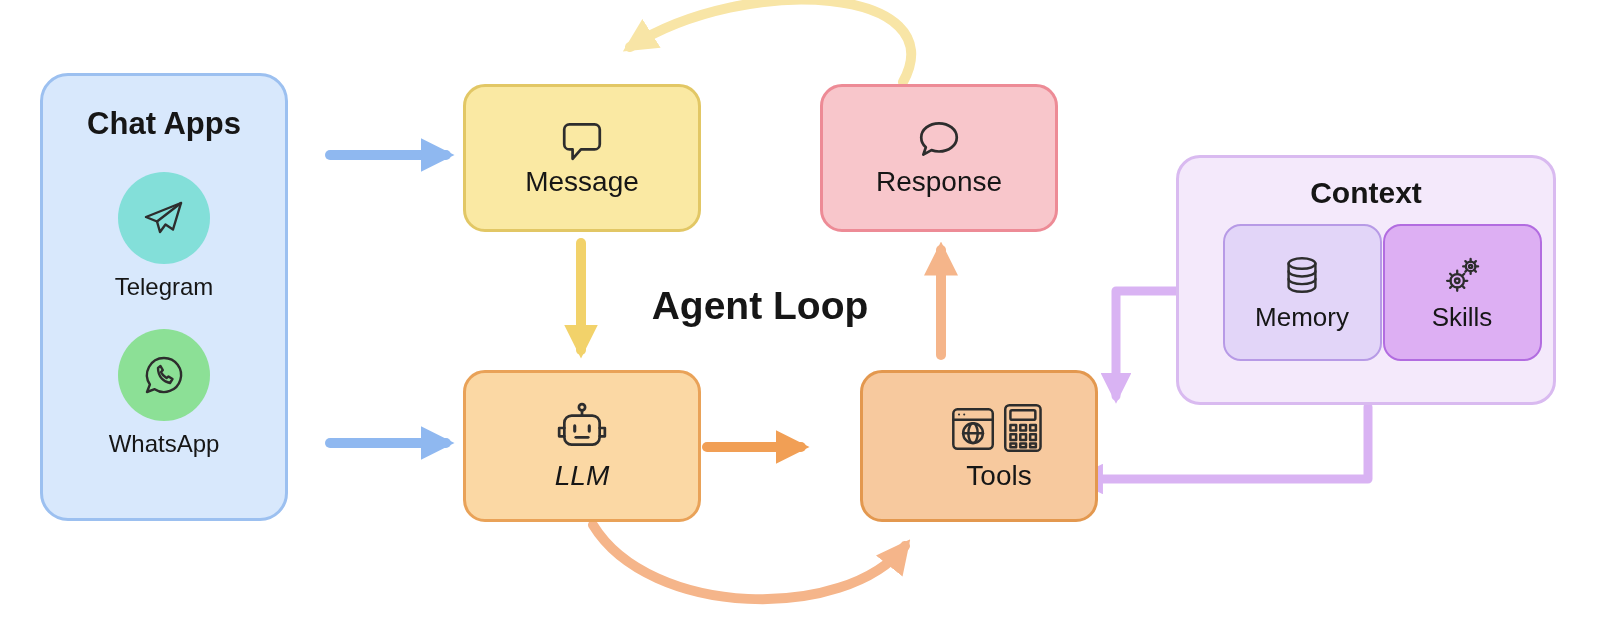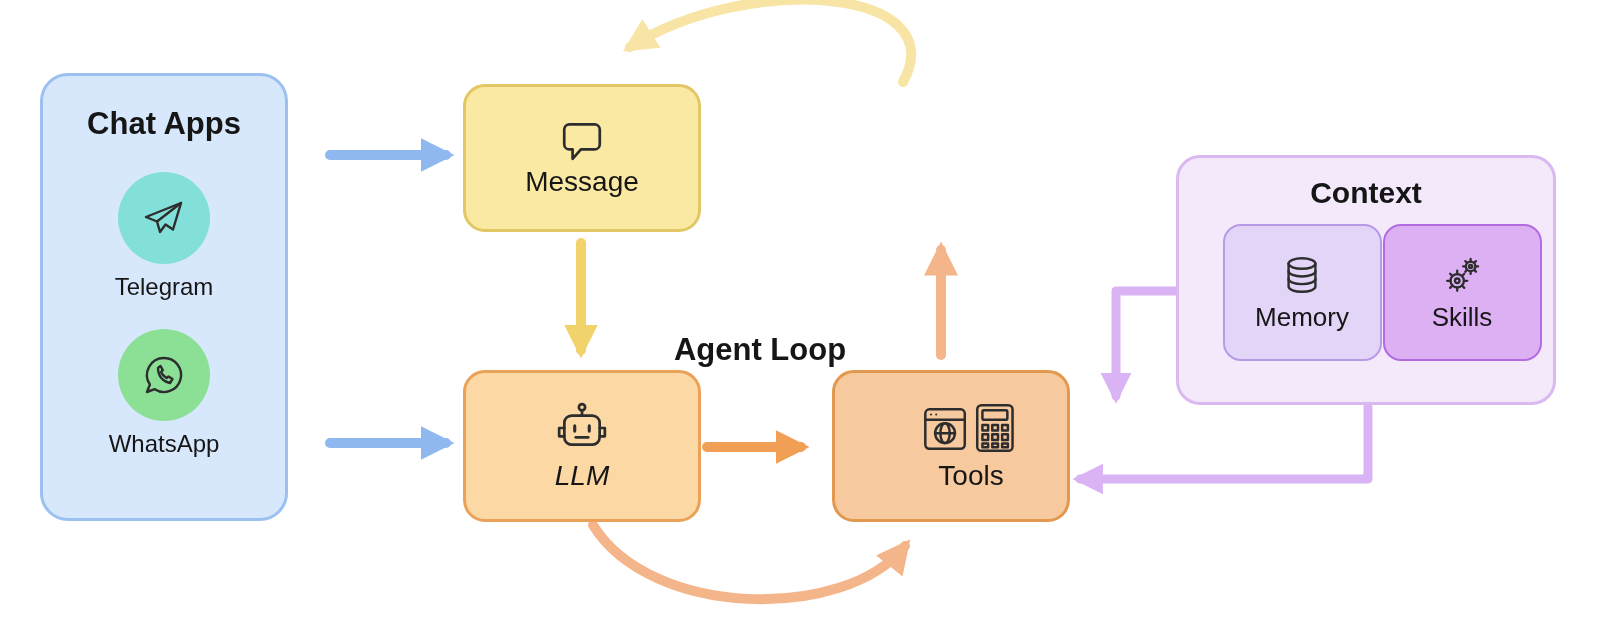--- a/index.html
+++ b/index.html
@@ -27,25 +27,25 @@
   #tg-circle{background:var(--telegram-bg);margin-top:30px;}
   #wa-circle{background:var(--whatsapp-bg);margin-top:28px;}
   .app-label{margin-top:9px;font-size:24px;font-weight:500;}
   .card{border-radius:22px;}
   #message{left:463px;top:84px;width:238px;height:148px;
     background:var(--message-fill);border:3px solid var(--message-border);}
   #response{left:820px;top:84px;width:238px;height:148px;
     background:var(--response-fill);border:3px solid var(--response-border);}
   #llm{left:463px;top:370px;width:238px;height:152px;
     background:var(--llm-fill);border:3px solid var(--llm-border);font-style:italic;}
-  #tools{left:832px;top:370px;width:238px;height:152px;
+  #tools{left:860px;top:370px;width:238px;height:152px;
     background:var(--tools-fill);border:3px solid var(--tools-border);padding-left:40px;}
   .card .label{font-size:28px;font-weight:500;margin-top:5px;}
   #agent-loop{position:absolute;z-index:2;left:650px;top:284px;width:220px;text-align:center;
-    font-size:31px;font-weight:600;margin-top:48px;}
+    font-size:39px;font-weight:600;}
   #context{left:1176px;top:155px;width:380px;height:250px;border-radius:24px;
     background:var(--context-fill);border:3px solid var(--context-border);justify-content:flex-start;}
   #context .title{margin-top:18px;font-size:30px;font-weight:600;}
   #context .row{display:flex;gap:1px;margin-top:14px;margin-left:32px;}
   .subcard{box-sizing:border-box;width:159px;height:137px;border-radius:18px;display:flex;
     flex-direction:column;align-items:center;justify-content:center;}
   #memory{background:var(--memory-fill);border:2.5px solid var(--memory-border);}
   #skills{background:var(--skills-fill);border:2.5px solid var(--skills-border);text-align:right;}
   .subcard .label{font-size:26px;font-weight:500;margin-top:3px;}
   
@@ -108,20 +108,26 @@
     <div class="app-label">WhatsApp</div>
   </div>
 
   <div class="node card" id="message">
     <svg class="ic" width="46" height="42" viewBox="0 0 44 40" stroke-width="2.6">
       <path d="M10 5 h24 a5 5 0 0 1 5 5 v14 a5 5 0 0 1 -5 5 H21 l-8 9 v-9 h-3 a5 5 0 0 1 -5 -5 V10 a5 5 0 0 1 5 -5 Z"></path>
     </svg>
     <div class="label">Message</div>
   </div>
 
+  <div class="node card" id="response">
+    <svg class="ic" width="46" height="42" viewBox="0 0 44 40" stroke-width="2.6">
+      <path d="M22 4 C31.5 4 39 10 39 17.5 C39 25 31.5 31 22 31 C19.4 31 16.9 30.5 14.8 29.7 L7 34 L9.4 27 C6.6 24.4 5 21.1 5 17.5 C5 10 12.5 4 22 4 Z"></path>
+    </svg>
+    <div class="label">Response</div>
+  </div>
 
   <div id="agent-loop">Agent Loop</div>
 
   <div class="node card" id="llm">
     <svg class="ic" width="54" height="54" viewBox="0 0 52 52" stroke-width="2.6">
       <circle cx="26" cy="6" r="3"></circle>
       <path d="M26 9 V14"></path>
       <rect x="9" y="14" width="34" height="28" rx="7"></rect>
       <path d="M9 26 H4 V34 H9 M43 26 H48 V34 H43"></path>
       <path d="M19 24 V29 M33 24 V29" stroke-width="3"></path>

